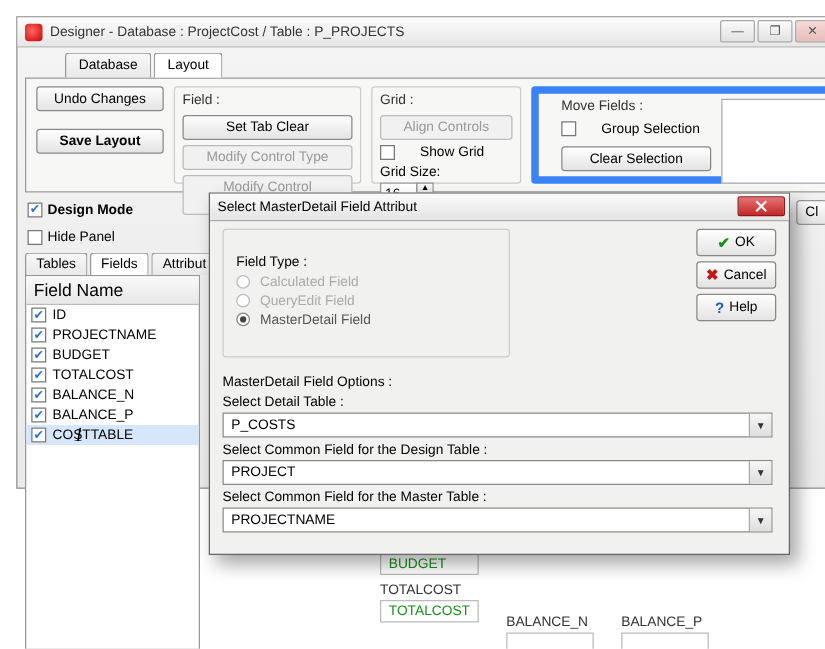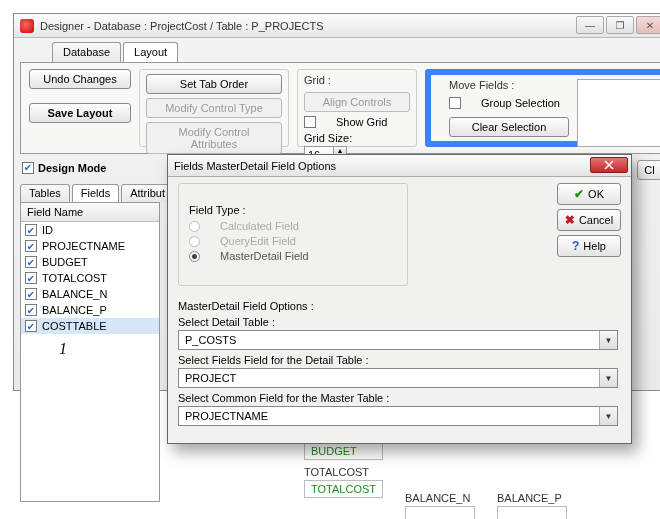--- a/index.html
+++ b/index.html
@@ -154,21 +154,21 @@
   .field-list {
     border:1px solid #999;
     background:#fff;
     height: 300px;
     width: 140px;
   }
   .field-list-header {
     background: linear-gradient(#fafafa,#e7e7e7);
     border-bottom: 1px solid #bbb;
     padding:3px 6px;
-    font-size:11px;
+    font-size:14px;
   }
   .field-item {
     display:flex; align-items:center; gap:5px; padding:2px 4px;
     font-size:11px;
   }
   .field-item.selected {
     background:#d6e7fb;
   }
   .annot {
     position:absolute; color:#000; font-family:"Comic Sans MS", cursive;
@@ -204,21 +204,21 @@
   }
   .dialog-close svg { display:block; }
   .dialog-body {
     padding: 6px 10px;
     position:relative;
   }
   .field-type-box {
     border:1px solid #ccc; border-radius:3px; padding:20px 10px; width: 230px;
   }
   .radio {
-    display:flex; align-items:flex-end; gap:20px; margin:3px 0; color:#555;
+    display:flex; align-items:flex-start; gap:8px; margin:3px 0; color:#555;
   }
   .radio .circle {
     width:11px; height:11px; border:1px solid #888; border-radius:50%; background:#fff;
     display:flex; align-items:center; justify-content:center;
   }
   .radio.disabled { color:#aaa; }
   .radio.disabled .circle { border-color:#bbb; }
   .radio.selected .dot {
     width:5px; height:5px; background:#444; border-radius:50%;
   }
@@ -300,21 +300,22 @@
     <div class="tab active">Layout</div>
   </div>
 
   <div class="layout-panel">
     <div class="col" style="flex:0 0 102px;">
       <div class="btn">Undo Changes</div>
       <div style="height:6px"></div>
       <div class="btn" style="font-weight:bold">Save Layout</div>
     </div>
     <div class="field-col col">
-      <div class="btn">Set Tab Order</div>
+      <div class="group-header">Field :</div>
+      <div class="btn">Set Tab Clear</div>
       <div class="btn disabled">Modify Control Type</div>
       <div class="btn disabled">Modify Control Attributes</div>
     </div>
     <div class="grid-col col">
       <div class="group-header">Grid :</div>
       <div class="btn disabled">Align Controls</div>
       <label class="checkbox">
         <span class="box"></span>
         <span>Show Grid</span>
       </label>
@@ -344,20 +345,24 @@
   </div>
 
   <div class="cut-box">Cl</div>
 
   <div class="below-row">
     <div class="left-panel">
       <label class="checkbox design-mode" style="font-weight:normal; color:#000; margin-bottom:10px; margin-top:2px;">
         <span class="box">✔</span>
         <span style="font-weight:bold;">Design Mode</span>
       </label>
+      <label class="checkbox hide-panel">
+        <span class="box"></span>
+        <span>Hide Panel</span>
+      </label>
 
       <div class="field-tabs">
         <div class="field-tab">Tables</div>
         <div class="field-tab active">Fields</div>
         <div class="field-tab">Attribut</div>
       </div>
       <div class="field-list">
         <div class="field-list-header">Field Name</div>
         <div id="fields-container">
             <div class="field-item">
@@ -406,21 +411,21 @@
       <div class="val">&nbsp;</div>
     </div>
     <div class="cell" style="align-self:flex-end;">
       <div class="lbl">BALANCE_P</div>
       <div class="val">&nbsp;</div>
     </div>
   </div>
 
   <div class="dialog">
     <div class="dialog-titlebar">
-      <span>Fields MasterDetail Field Options</span>
+      <span>Select MasterDetail Field Attribut</span>
       <div class="dialog-close">
         <svg width="12" height="10" viewBox="0 0 12 10">
           <line x1="2" y1="1" x2="10" y2="9" stroke="#fff" stroke-width="1.6"></line>
           <line x1="10" y1="1" x2="2" y2="9" stroke="#fff" stroke-width="1.6"></line>
         </svg>
       </div>
     </div>
     <div class="dialog-body">
       <div class="dlg-btns">
         <div class="dlg-btn">
@@ -457,21 +462,21 @@
 
       <div class="md-options">
         <div class="md-label" style="font-weight:normal;">MasterDetail Field Options :</div>
 
         <div class="md-label">Select Detail Table :</div>
         <div class="combo">
           <span>P_COSTS</span>
           <span class="chev">▼</span>
         </div>
 
-        <div class="md-label">Select Fields Field for the Detail Table :</div>
+        <div class="md-label">Select Common Field for the Design Table :</div>
         <div class="combo">
           <span>PROJECT</span>
           <span class="chev">▼</span>
         </div>
 
         <div class="md-label">Select Common Field for the Master Table :</div>
         <div class="combo">
           <span>PROJECTNAME</span>
           <span class="chev">▼</span>
         </div>

